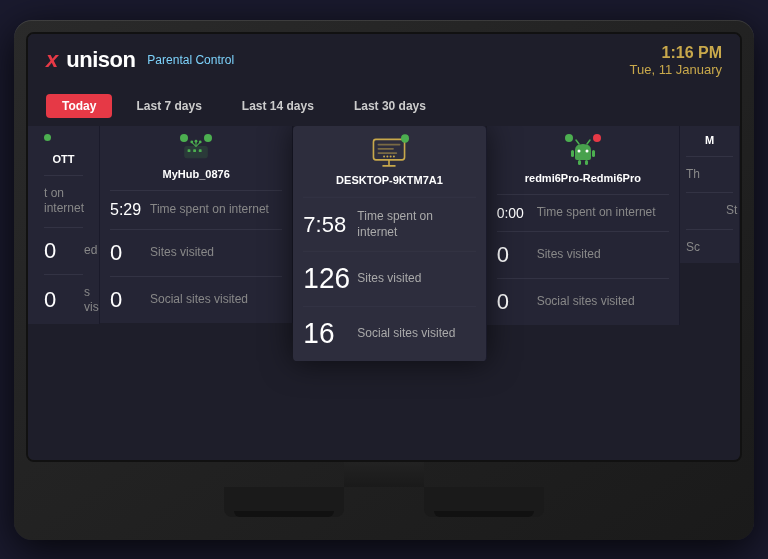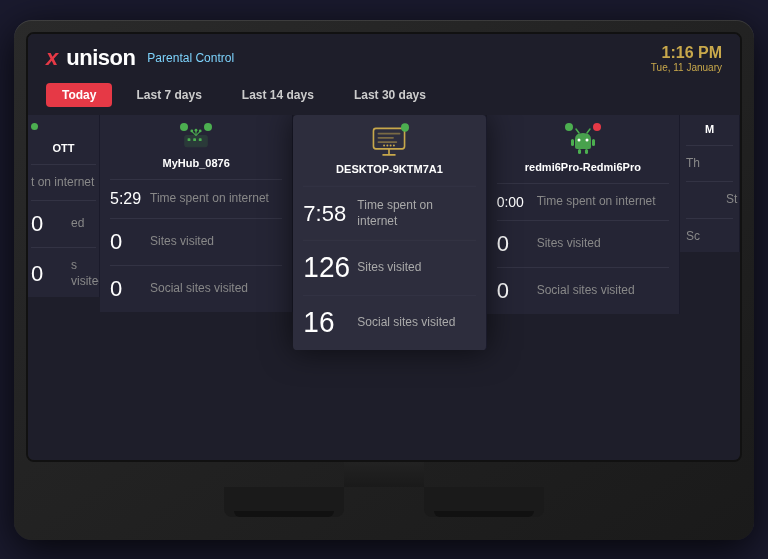--- a/index.html
+++ b/index.html
@@ -118,37 +118,38 @@
       text-align: right;
       margin-left: 32px;
     }
     .clock-time {
       color: #c8a84b;
       font-size: 16px;
       font-weight: 600;
     }
     .clock-date {
       color: #c8a84b;
-      font-size: 10px;
+      font-size: 13px;
     }
 
     
     .tabs-bar {
       display: flex;
       gap: 8px;
       padding: 4px 18px 8px 18px;
     }
     .tab {
       padding: 5px 16px;
       border-radius: 4px;
       font-size: 12px;
       font-weight: 600;
       cursor: pointer;
       color: #cccccc;
       background: transparent;
+      margin-top: 7px;
     }
     .tab.active {
       background: #e63946;
       color: #ffffff;
     }
 
     
     .devices-strip {
       flex: 1;
       display: flex;
@@ -295,21 +296,21 @@
       <div class="tabs-bar">
         <div class="tab active">Today</div>
         <div class="tab">Last 7 days</div>
         <div class="tab">Last 14 days</div>
         <div class="tab">Last 30 days</div>
       </div>
 
       <div class="devices-strip">
         <div class="devices-row">
 
-          <div class="device-card left-partial" style="max-width:72px; padding:8px 3px;">
+          <div class="device-card left-partial" style="max-width:72px; padding:8px 16px;">
             <div style="display:flex;align-items:center;gap:4px; padding-bottom:4px;">
               <span class="status-dot online" style="position:static;width:7px;height:7px;"></span>
             </div>
             <div class="device-name">OTT</div>
             <div class="divider"></div>
             <div class="stat-row">
               <span class="stat-label">t on internet</span>
             </div>
             <div class="divider"></div>
             <div class="stat-row">

